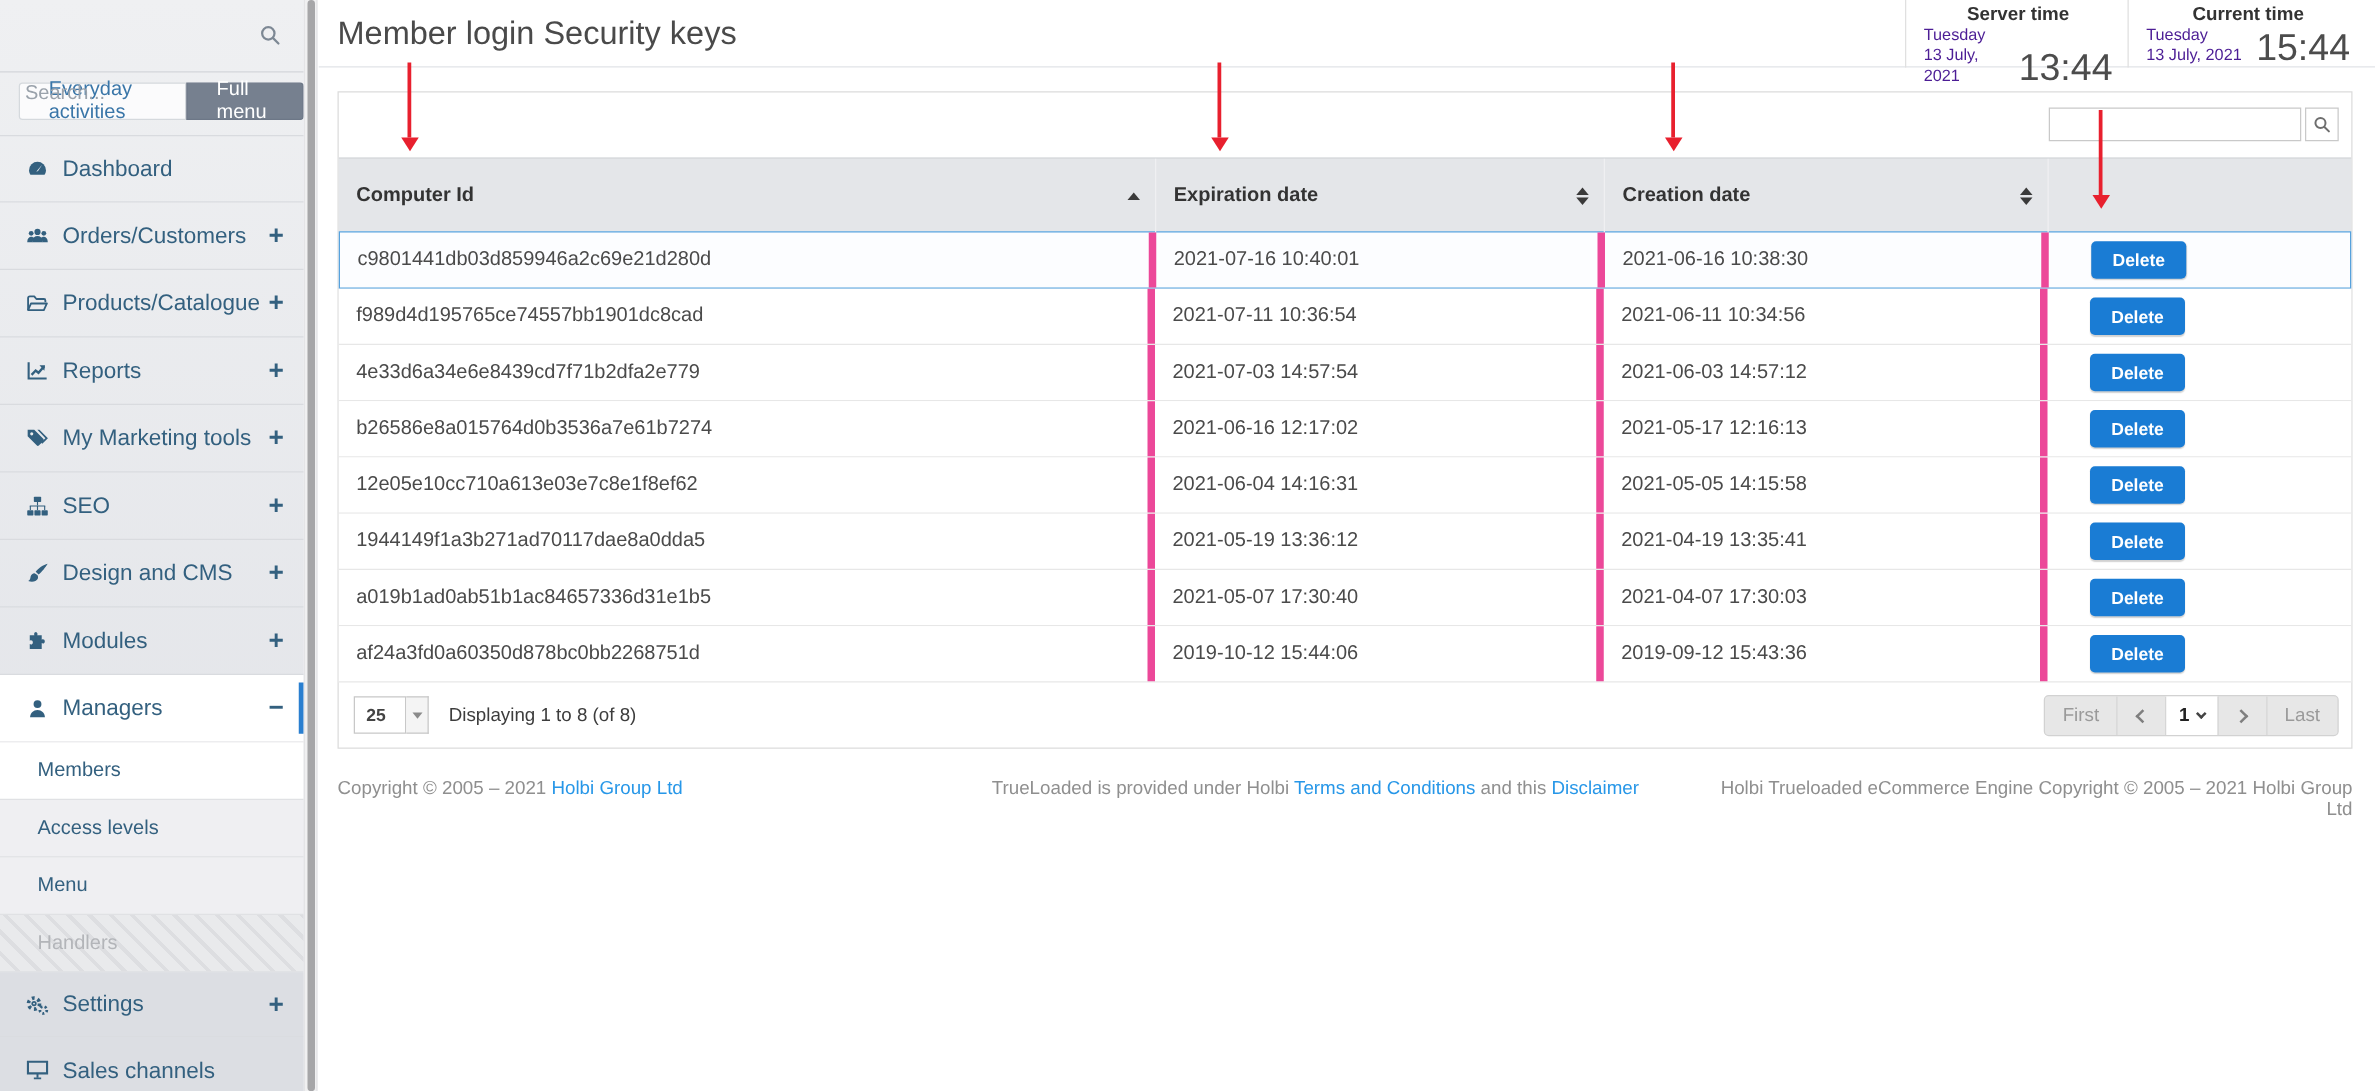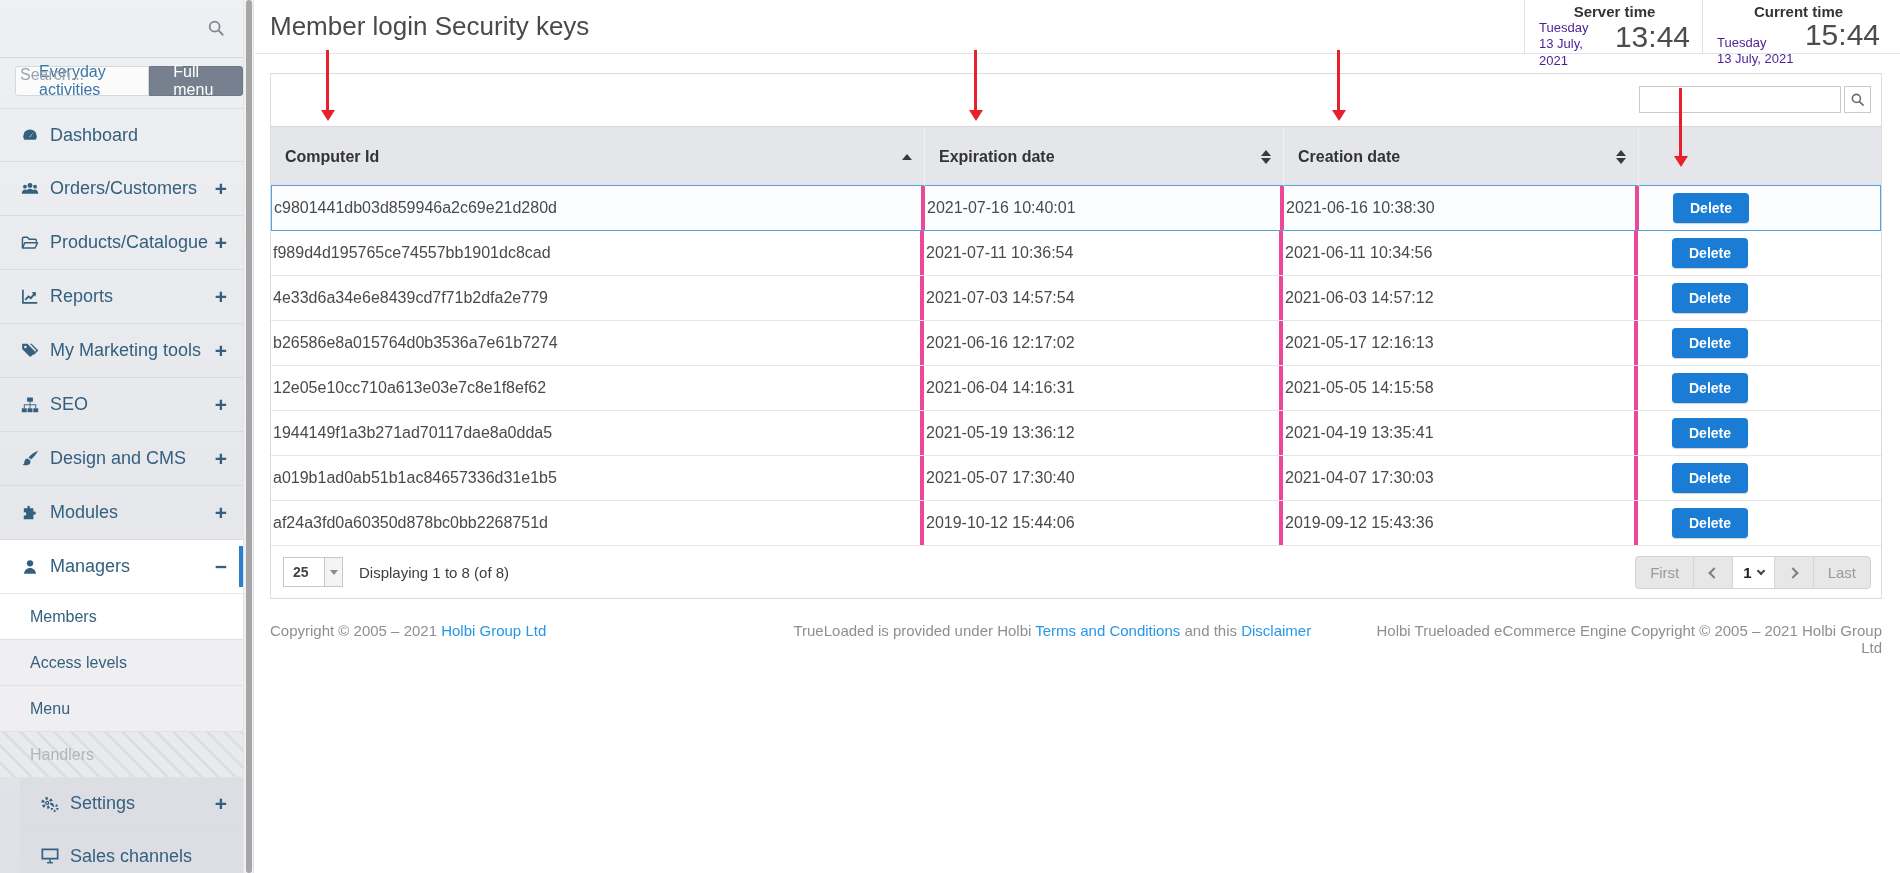--- a/index.html
+++ b/index.html
@@ -22,21 +22,21 @@
   .toggle .tbtn.dark  { background:#76808f; color:#fff; border:1px solid #6d7787; border-radius:0 3px 3px 0; }
 
   .menu { position:absolute; top:108px; left:0; width:243px; }
   .mitem { position:relative; display:flex; align-items:center; height:54px; padding:0 16px 0 20px;
            font-size:18px; color:#33607f; border-bottom:1px solid #d9dbdf; cursor:pointer; }
   .mitem:first-child { border-top:1px solid #d9dbdf; }
   .mitem .ic { width:20px; height:18px; margin-right:10px; flex:0 0 20px; color:#33607f; }
   .mitem .expand { position:absolute; right:16px; font-size:21px; font-weight:bold; color:#33607f; }
   .mitem.active { background:#fff; border-bottom-color:#e8e8ea; }
   .mitem.active::after { content:""; position:absolute; right:0; top:6px; bottom:6px; width:4px; background:#2a7fd0; }
-  .mitem.shade { background:#dcdee3;margin-left:20px; }
+  .mitem.shade { background:#dcdee3; }
 
   .smitem { position:relative; display:flex; align-items:center; height:46px; padding:0 16px 0 30px;
             font-size:16px; color:#33607f; background:#efeff2; border-bottom:1px solid #e0e1e4; cursor:pointer; }
   .smitem.active { background:#fff; }
   .smitem.disabled { color:#b3b5b9; cursor:default;
             background:repeating-linear-gradient(45deg, #e9eaec 0 9px, #dddee1 9px 12px); }
 
   .scrollbar { position:absolute; left:243px; top:0; width:11px; height:873px; background:#f0f0f1;
                border-left:1px solid #e4e4e6; border-right:1px solid #e4e4e6; }
   .scrollbar .thumb { position:absolute; left:2px; top:0; width:6px; height:873px; background:#a6a6a8; border-radius:3px; }
@@ -46,41 +46,41 @@
 
   .pagehead { position:absolute; left:0; top:0; width:1645px; height:54px; border-bottom:1px solid #e1e4e8; }
   .pagehead .title { position:absolute; left:15px; top:11px; font-size:26px; color:#4a4a4a; }
   .times { position:absolute; right:8px; top:0; height:54px; display:flex; }
   .time-block { border-left:1px solid #e0e0e0; padding:3px 12px 0 14px; }
   .time-block.server { width:178px; }
   .time-block.current { width:190px; }
   .tb-label { font-size:15px; font-weight:bold; color:#333; text-align:center; }
   .tb-row { display:flex; align-items:flex-end; }
   .tb-date { font-size:13px; color:#4c1d95; line-height:1.25; padding-bottom:3px; }
-  .tb-time { font-size:30px; color:#4c4c4c; margin-left:auto; line-height:1; padding-bottom:20px; }
+  .tb-time { font-size:30px; color:#4c4c4c; margin-left:auto; line-height:1; padding-bottom:2px; }
 
   
   .panel { position:absolute; left:15px; top:73px; width:1612px; border:1px solid #dcdcdc; background:#fff; }
   .psearch-row { position:relative; height:52px; }
   .psearch { position:absolute; right:10px; top:12px; display:flex; }
   .psearch input { width:202px; height:27px; border:1px solid #c9c9c9; font-family:inherit; font-size:14px; padding:0 8px; outline:none; }
   .psearch button { width:27px; height:27px; margin-left:3px; border:1px solid #c9c9c9; background:#fff; color:#6e6e6e;
                     display:flex; align-items:center; justify-content:center; cursor:pointer; }
   .psearch .mag { width:15px; height:15px; }
 
   .thead { display:flex; height:60px; background:#e4e6e9; border-top:1px solid #d5d7da; color:#333; font-weight:bold; font-size:16px; }
   .th { display:flex; align-items:center; padding:0 12px 0 14px; border-left:1px solid #eff0f2; cursor:pointer; }
   .th:first-child { border-left:none; }
   .th-id  { width:653px; } .th-exp { width:359px; } .th-cre { width:355px;gap:20px; } .th-act { flex:1; cursor:default; }
   .sort { margin-left:auto; display:flex; flex-direction:column; gap:2px; align-items:center; }
   .tri-up    { width:0; height:0; border-left:5px solid transparent; border-right:5px solid transparent; border-bottom:6px solid #3a3a3a; }
   .tri-down  { width:0; height:0; border-left:5px solid transparent; border-right:5px solid transparent; border-top:6px solid #3a3a3a; }
 
   .trow { display:flex; height:45px; border-bottom:1px solid #e7e7e7; font-size:16px; color:#4a4a4a; background:#fff; }
-  .td { display:flex; align-items:center; padding-left:2px; border-right:4px solid #ec4899; overflow:hidden; }
+  .td { display:flex; align-items:center; padding-left:14px; border-right:6px solid #ec4899; overflow:hidden; }
   .td-id { width:653px; } .td-exp { width:359px; } .td-cre { width:355px; }
   .td-act { flex:1; border-right:none; padding-left:8px; }
   .trow.selected { border:1px solid #57a2dd; background:#fcfdff; height:46px; margin-top:-1px; }
   .delete-btn { background:#1a7cd4; color:#fff; border:none; border-radius:4px; font-family:inherit;
                 font-size:14px; font-weight:bold; padding:0 17px; height:30px; cursor:pointer;
                 box-shadow:0 1px 1px rgba(0,0,0,.18);margin-left:26px; }
 
   .pagerow { position:relative; display:flex; align-items:center; height:52px; padding:0 10px; }
   .page-size { display:flex; margin-left:2px; }
   .ps-val { width:42px; height:30px; background:#fff; border:1px solid #c8c8c8; display:flex; align-items:center;

